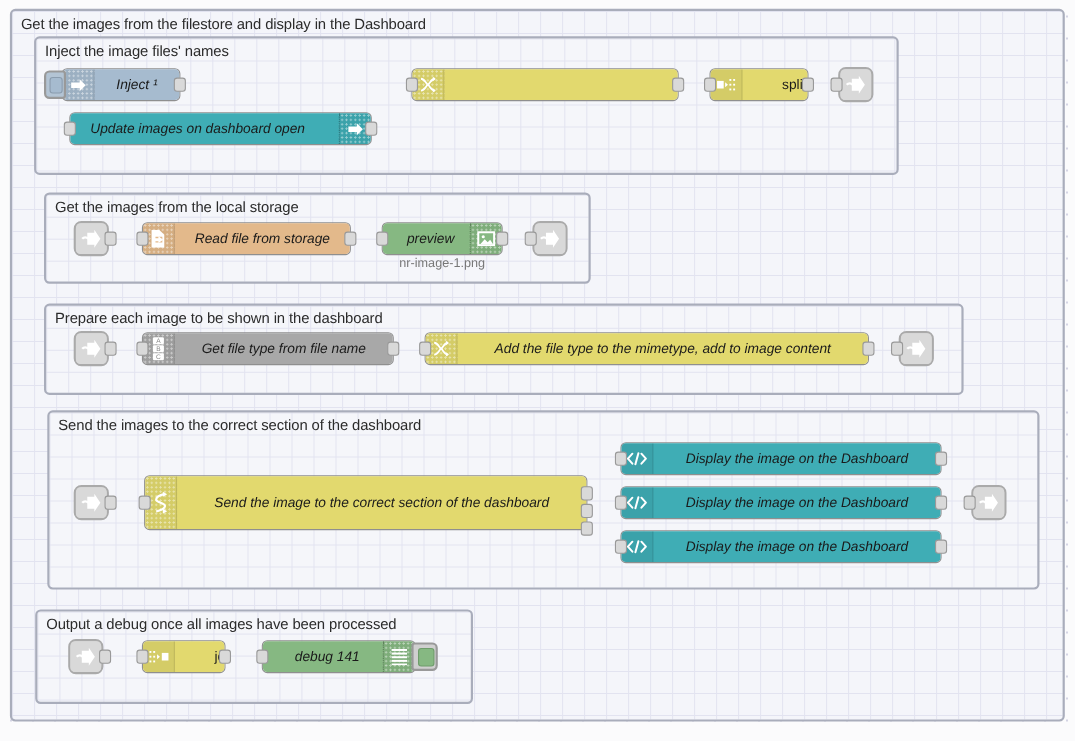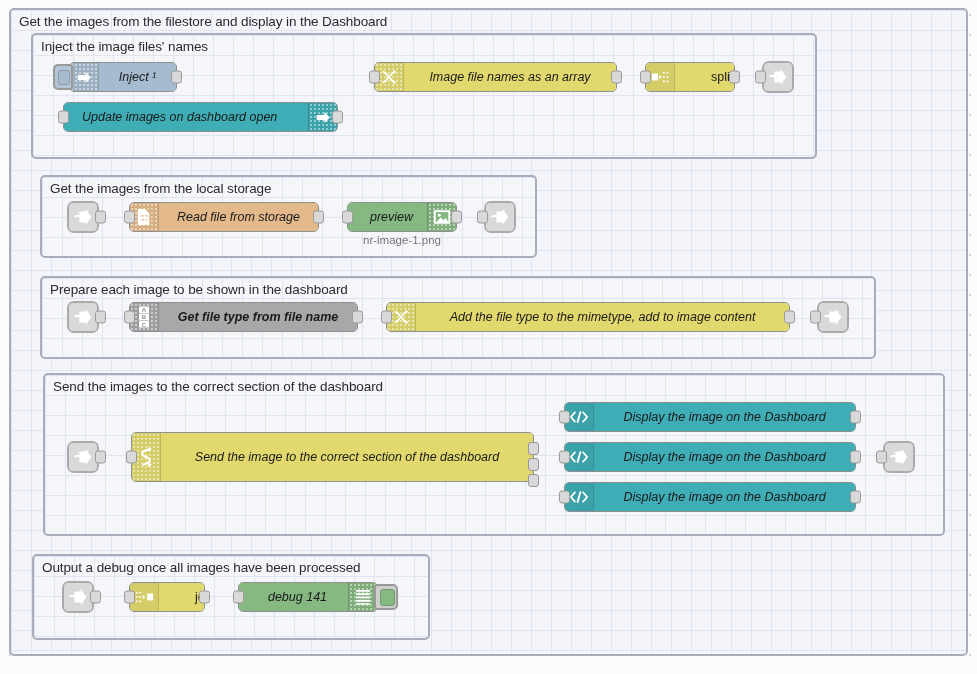--- a/index.html
+++ b/index.html
@@ -112,21 +112,21 @@
   }
   .port.in  { left: -6px; }
   .port.out { right: -6px; }
 
   
   .c-inject   { background-color: #a6bbcf; }
   .c-function { background-color: #e2d96e; }
   .c-teal     { background-color: #3fadb5; }
   .c-file     { background-color: #e3b98b; }
   .c-green    { background-color: #86b882; }
-  .c-grey     { background-color: #a8a8a8; font-weight: bold; }
+  .c-grey     { background-color: #a8a8a8; }
 
   
   .tex {
     background-image: radial-gradient(circle, rgba(255,255,255,0.45) 1px, transparent 1px);
     background-size: 4px 4px;
   }
 
   
   .node.link-node {
     width: 32px; height: 32px;
@@ -251,21 +251,21 @@
   </div>
 
   <div class="group" style="left:43px; top:373px; width:902px; height:163px;">
     <span class="group-label">Send the images to the correct section of the dashboard</span>
   </div>
 
   <div class="group" style="left:32px; top:554px; width:398px; height:86px;padding-left:20px;">
     <span class="group-label">Output a debug once all images have been processed</span>
   </div>
 
-  <div class="node" style="left:69px; top:62px; width:108px;">
+  <div class="node" style="left:56px; top:62px; width:108px;">
     <div class="inject-btn">
         <i></i>
       </div>
     <div class="body c-inject">
       <div class="icon-box tex">
         <svg class="gi" width="17" height="17" viewBox="0 0 20 20">
           <path fill="#fff" d="M2 7h9V3.5l6.5 6.5L11 16.5V13H2z"></path>
         </svg>
       </div>
       <div class="node-label">Inject ¹</div>
@@ -290,21 +290,20 @@
     <span class="port in"></span>
     <div class="body c-function">
       <div class="icon-box tex">
         <svg class="gi" width="18" height="18" viewBox="0 0 20 20">
           <path fill="#fff" d="M3 4 C7 4 8 9 10 10 C12 11 13 16 17 16" stroke="#fff" stroke-width="1.8"></path>
           <path fill="#fff" d="M3 16 C7 16 8 11 10 10 C12 9 13 4 17 4" stroke="#fff" stroke-width="1.8"></path>
           <path fill="#fff" d="M15 2 l3 2.2 -3 2.2z"></path>
           <path fill="#fff" d="M15 13.6 l3 2.2 -3 2.2z"></path>
         </svg>
       </div>
-      <div class="node-label">Image file names as an array</div>
     </div>
     <span class="port out"></span>
   </div>
 
   <div class="node" style="left:645px; top:62px; width:90px;">
     <span class="port in"></span>
     <div class="body c-function">
       <div class="icon-box">
         <svg class="gi" width="19" height="14" viewBox="0 0 22 14">
           <rect x="1" y="3" width="7" height="8" fill="#fff"></rect>

